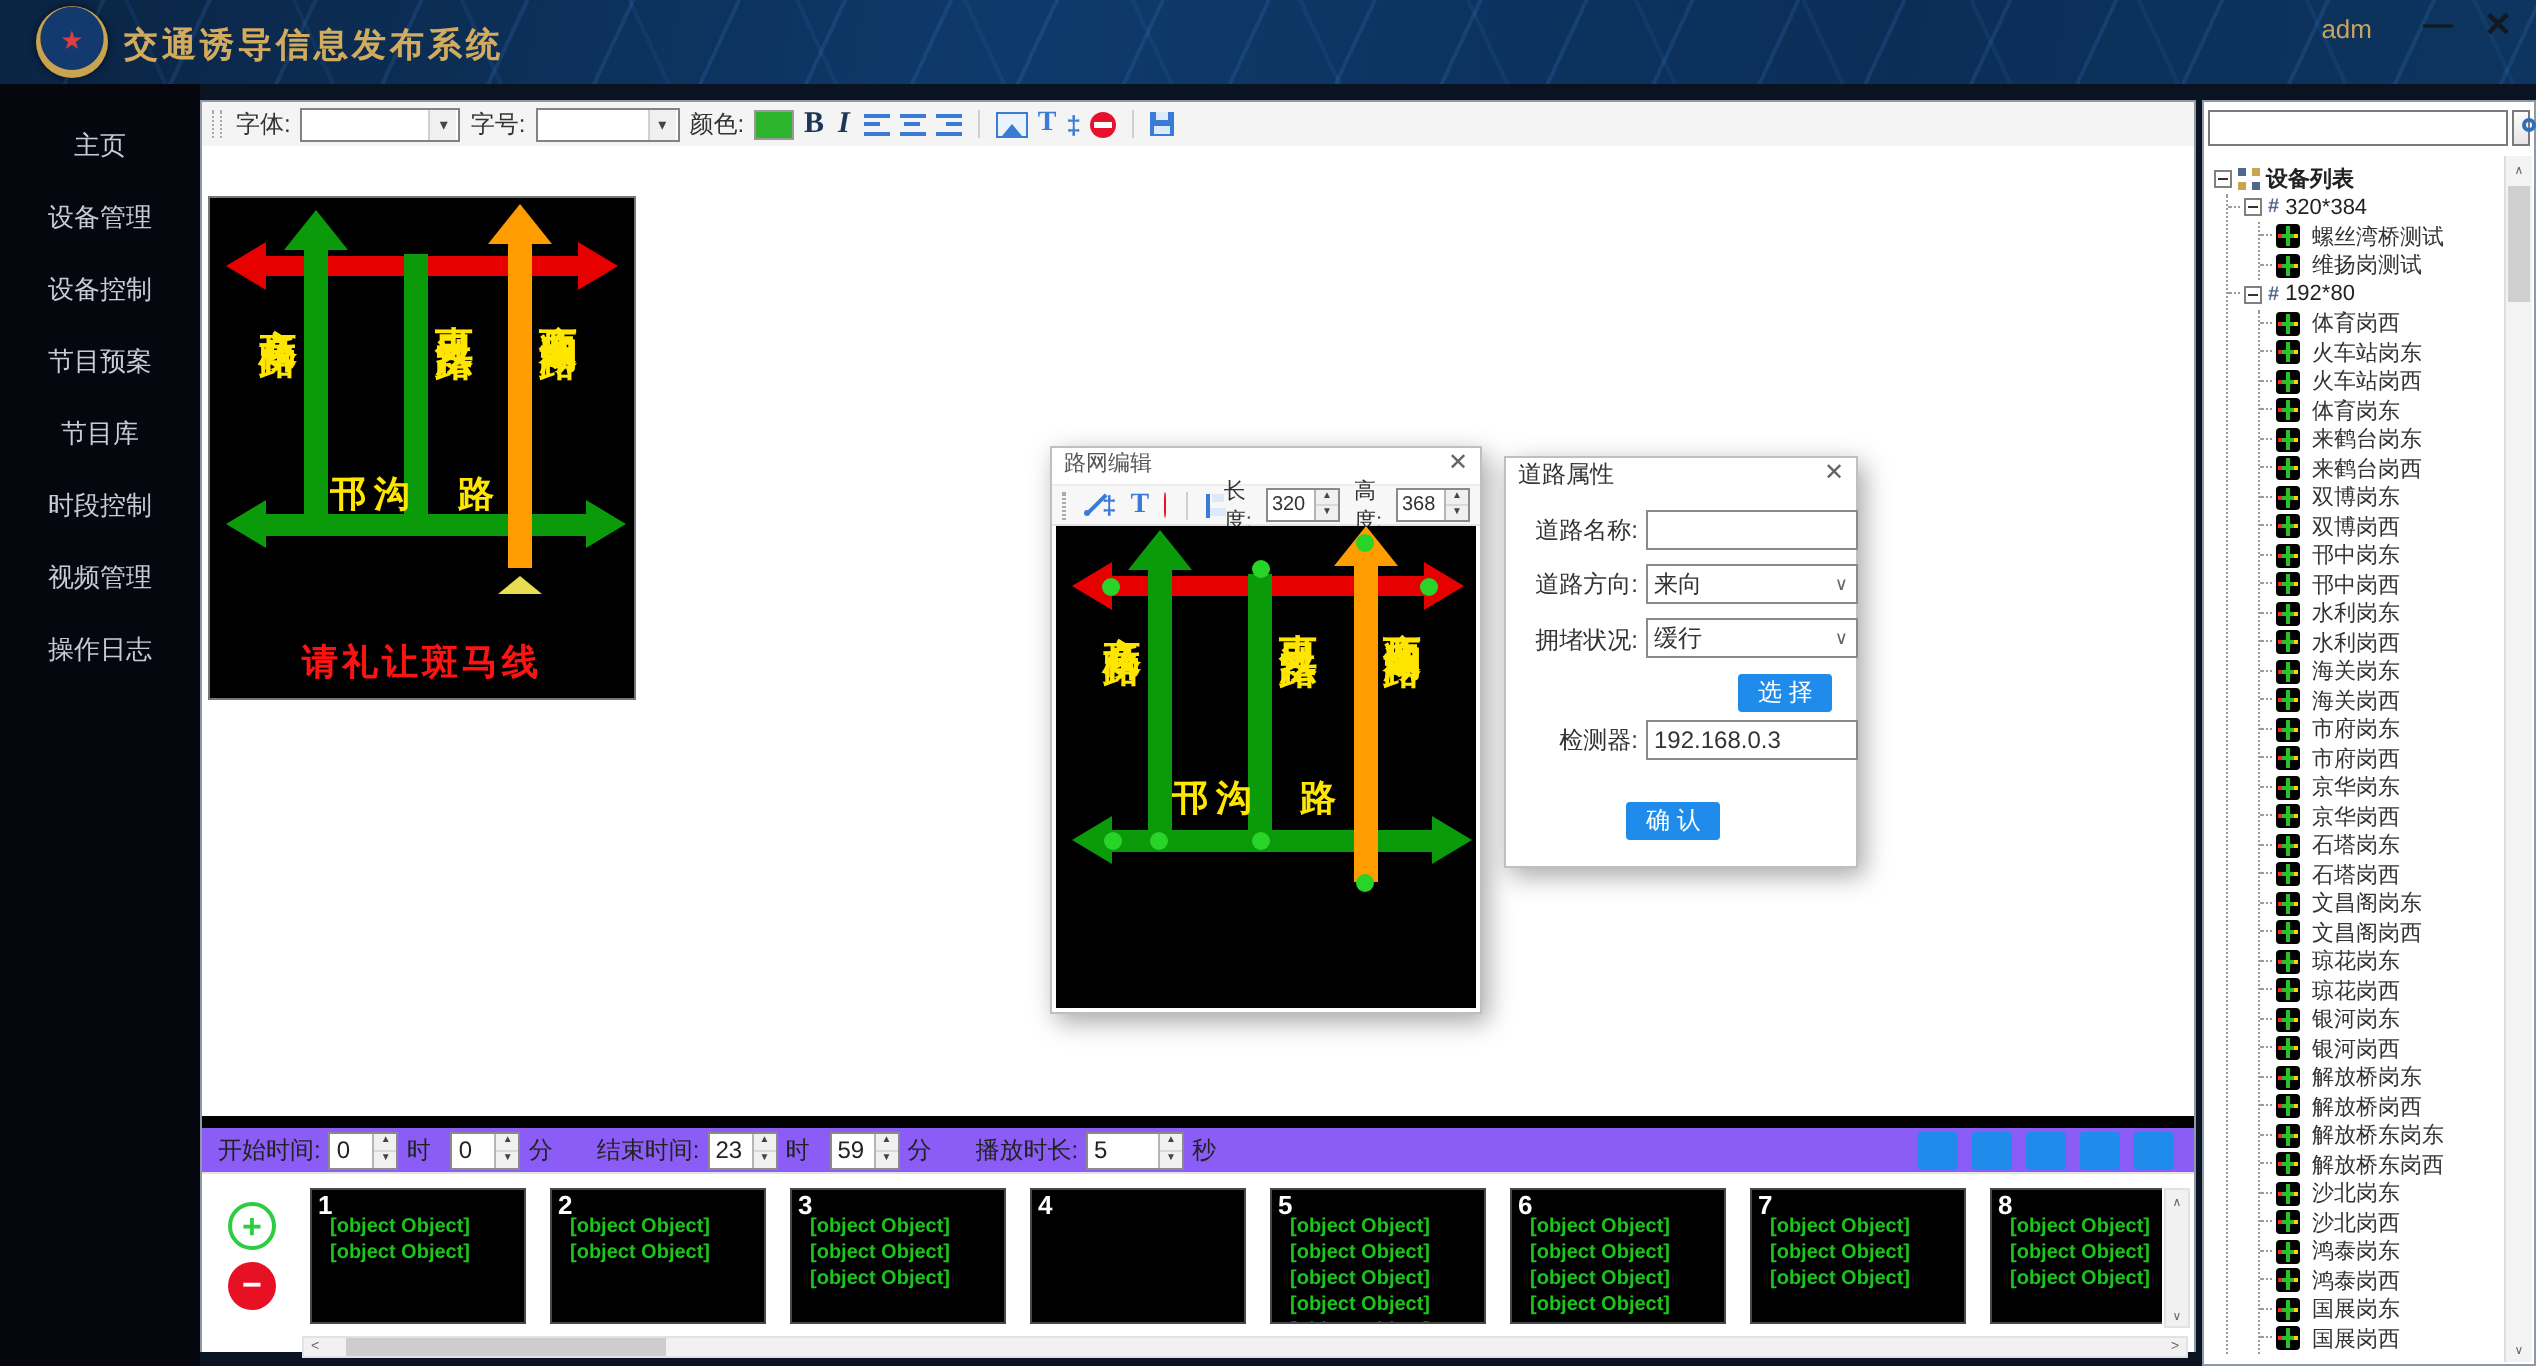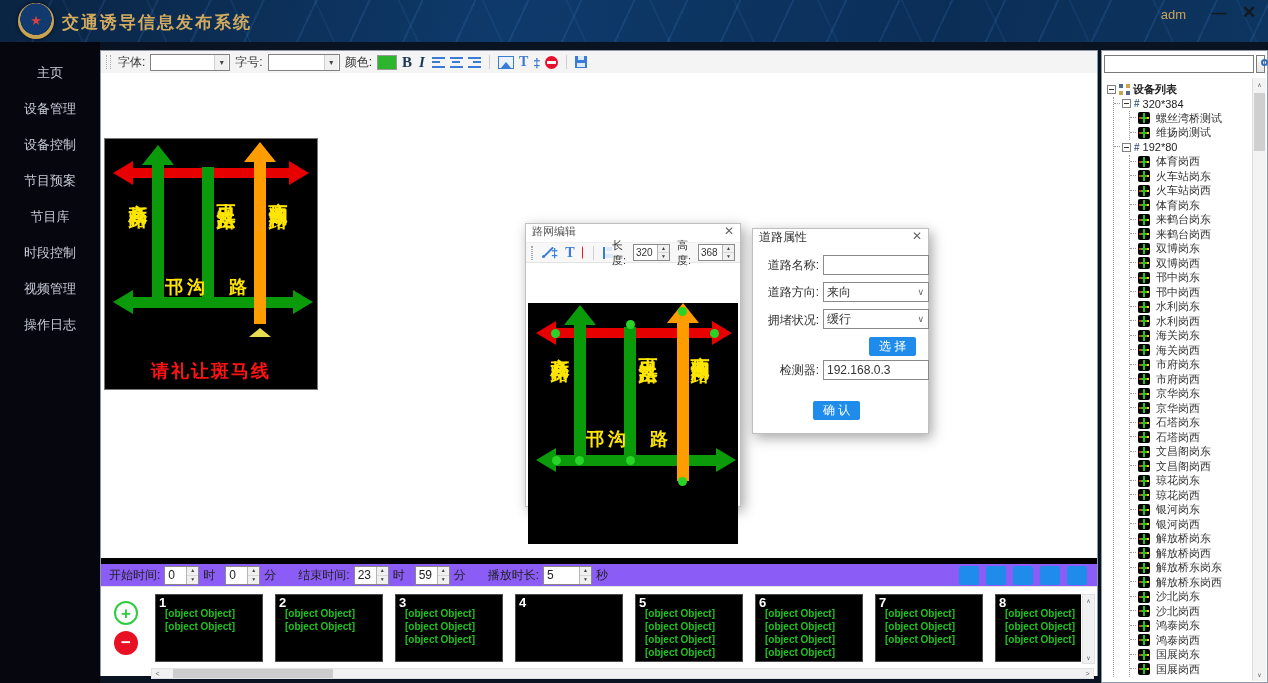--- a/index.html
+++ b/index.html
@@ -49,21 +49,21 @@
   .tb-t{font-family:"Liberation Serif",serif;font-weight:bold;font-size:14px;color:#3a7bd5;cursor:pointer;}
   .fence{font-size:13px;font-weight:bold;color:#3a7bd5;cursor:pointer;}
   .redminus{width:13px;height:13px;border-radius:50%;background:#e8112d;position:relative;cursor:pointer;}
   .redminus::after{content:'';position:absolute;left:2px;right:2px;top:5px;height:3px;background:#fff;}
   .disk{width:12px;height:12px;background:#3a7bd5;position:relative;cursor:pointer;}
   .disk::after{content:'';position:absolute;left:3px;top:0;width:6px;height:4px;background:#dce9fb;}
   .disk::before{content:'';position:absolute;left:2px;bottom:1px;width:8px;height:4px;background:#dce9fb;}
   
   .canvas{position:absolute;left:0;top:22px;right:0;height:485px;background:#fff;}
   
-  .led{position:absolute;background:#000;margin-top:40px;}
+  .led{position:absolute;background:#000;}
   .led .bar{position:absolute;}
   .led .tri{position:absolute;width:0;height:0;border-style:solid;}
   .vl{position:absolute;writing-mode:vertical-rl;text-orientation:upright;color:#ffe600;font-size:19px;font-weight:bold;
     line-height:20px;letter-spacing:3px;}
   .hl{position:absolute;color:#ffe600;font-size:18px;font-weight:bold;letter-spacing:4px;white-space:nowrap;}
   .cap{position:absolute;left:0;width:100%;top:220px;text-align:center;color:#ff1212;font-size:18px;font-weight:bold;letter-spacing:2px;}
   #led1{left:3px;top:25px;width:212px;height:250px;border:1px solid #777;}
   #led1 .r-shaft{left:28px;top:29px;width:156px;height:10px;background:#e60000;}
   #led1 .r-w{left:8px;top:22px;border-width:12px 20px 12px 0;border-color:transparent #e60000 transparent transparent;}
   #led1 .r-e{left:184px;top:22px;border-width:12px 0 12px 20px;border-color:transparent transparent transparent #e60000;}

